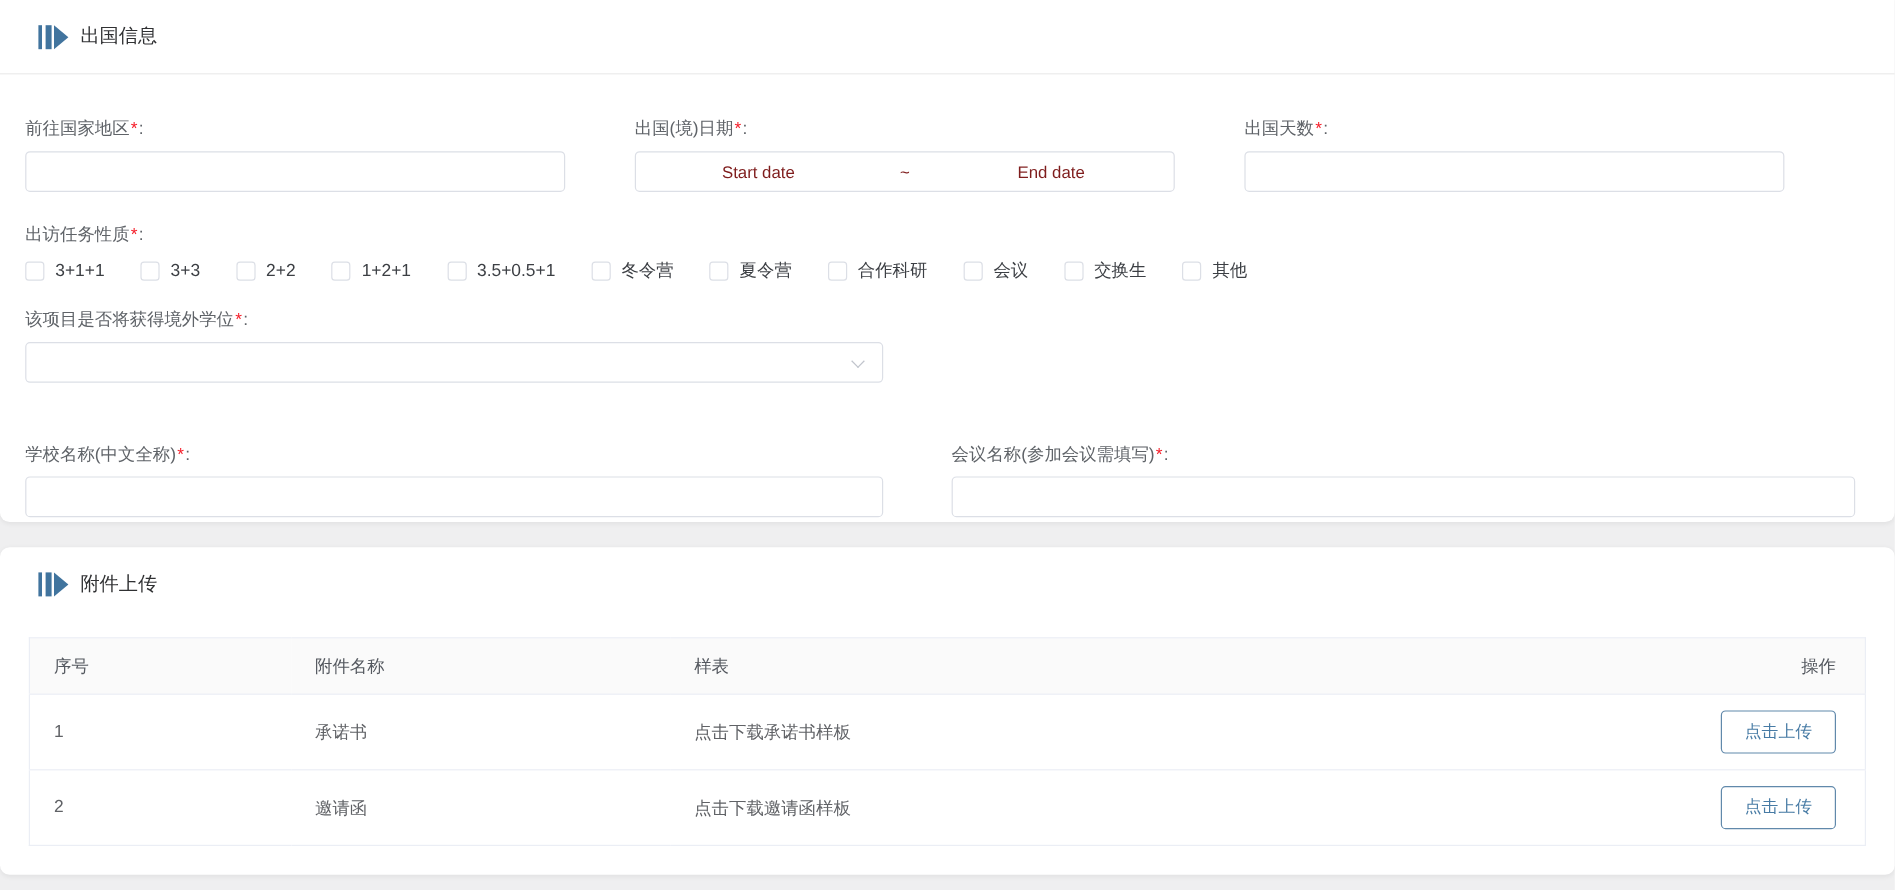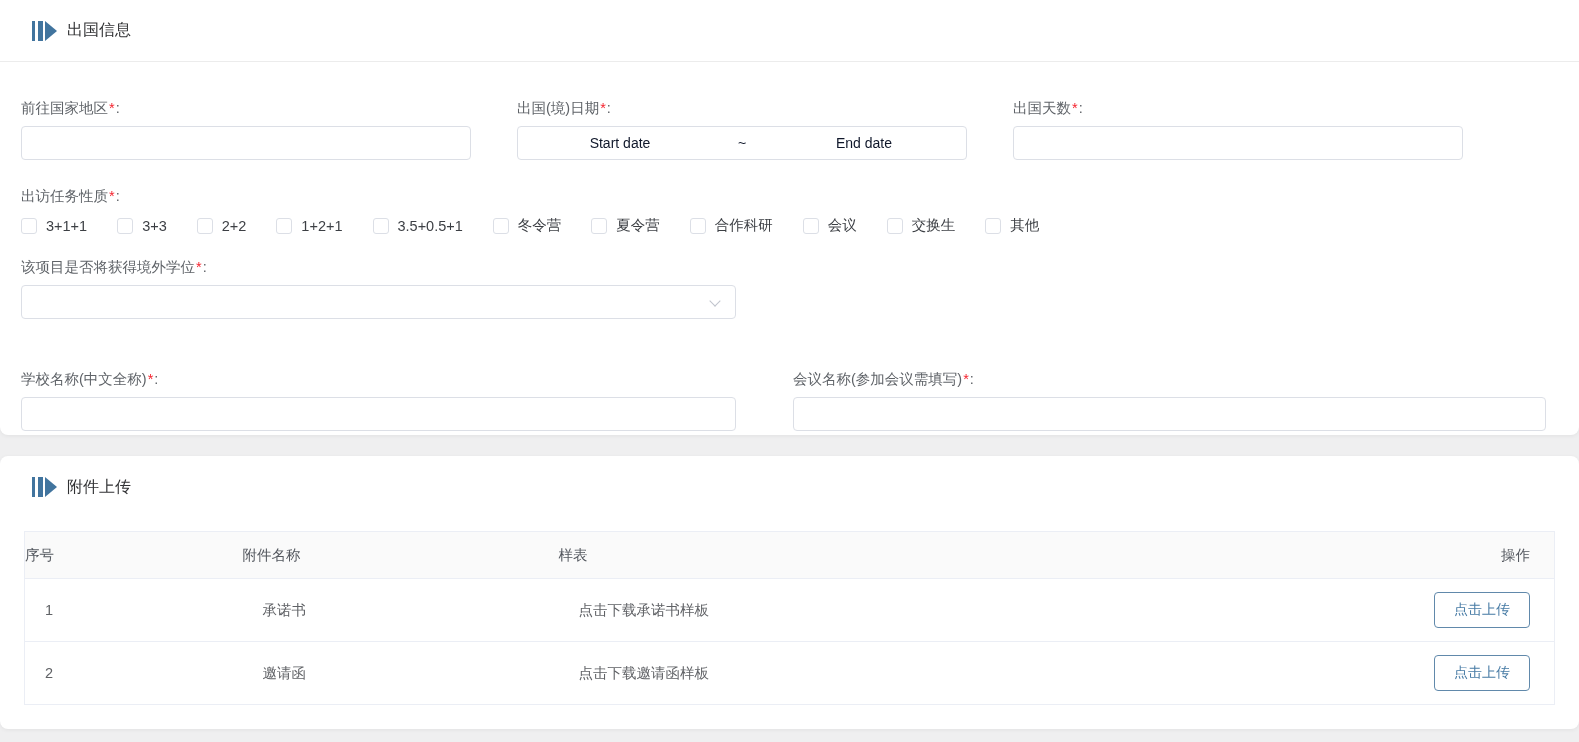--- a/index.html
+++ b/index.html
@@ -19,55 +19,55 @@
   .hicon { display:flex; align-items:center; }
   .hicon .b1 { width:3px; height:20px; background:#41749e; margin-right:3px; }
   .hicon .b2 { width:5px; height:20px; background:#41749e; margin-right:2px; }
   .hicon .tri { width:0; height:0; border-left:12px solid #41749e;
                 border-top:10px solid transparent; border-bottom:10px solid transparent; }
   .sec-title { font-size:16px; color:#303133; margin-left:10px; }
 
   
   .form-body { padding:36px 21px 0; }
   .frow { display:flex; }
-  .r1 { gap:46px; margin-bottom:26px; }
+  .r1 { gap:58px; margin-bottom:26px; }
   .r34 { gap:57px; margin-bottom:50px; }
   .w450 { width:450px; }
   .w715 { width:715px; }
   .w753 { width:753px; }
   .flabel { display:block; height:20px; line-height:20px; margin-bottom:8px;
             color:#5f6368; font-size:14.5px; white-space:nowrap; }
   .req { color:#f5222d; font-style:normal; margin:0 1px; }
   .tinput, .sel, .range {
     width:100%; height:34px; background:#fff;
     border:1px solid #dcdfe6; border-radius:4px;
   }
   .tinput { padding:0 12px; font-size:14px; color:#606266; outline:none;
             font-family:"Liberation Sans","DejaVu Sans",sans-serif; }
-  .range { display:flex; align-items:center; color:#0f172a; }
+  .range { display:flex; align-items:center; color:#7f1d1d; }
   .range .ph { flex:1; text-align:center; font-size:14px; }
   .range .sep { width:40px; text-align:center; font-size:14px; }
   .sel { position:relative; cursor:pointer; }
   .chev { position:absolute; right:16px; top:11px; width:8px; height:8px;
           border-right:1.6px solid #c0c4cc; border-bottom:1.6px solid #c0c4cc;
           transform:rotate(45deg); }
 
   
   .cb-group { margin-bottom:22px; }
   .cb-row { display:flex; align-items:center; gap:30px; margin-top:10px; flex-wrap:nowrap; }
   .cb { display:flex; align-items:center; cursor:pointer; white-space:nowrap; }
   .cb .box { width:16px; height:16px; border:1px solid #dcdfe6; border-radius:3px;
              background:#fff; margin-right:9px; flex:0 0 auto; }
   .cb .cb-label { color:#3c3f44; font-size:14.5px; }
 
   
   .tbl-wrap { margin:13px 24px 0; }
   table { width:100%; border-collapse:collapse; border:1px solid #ebeef5; table-layout:fixed; }
   th { background:#fafafa; height:47px; font-weight:400; text-align:left;
-       color:#54585f; font-size:14.5px; border-bottom:1px solid #ebeef5; }
+       padding-left:20px; color:#54585f; font-size:14.5px; border-bottom:1px solid #ebeef5; }
   td { height:63px; padding-left:20px; color:#606266; font-size:14.5px; }
   tr.data-row + tr.data-row td { border-top:1px solid #ebeef5; }
   .col-no { width:218px; }
   .col-name { width:316px; }
   .col-action { width:160px; }
   th.col-action, td.cell-action { text-align:right; padding-right:24px; padding-left:0; }
   .upload-btn { display:inline-block; background:#fff; border:1px solid #6189ab;
                 color:#477ba5; border-radius:4px; padding:8px 19px; font-size:14px;
                 cursor:pointer; font-family:"Liberation Sans","DejaVu Sans",sans-serif; }
 </style>

